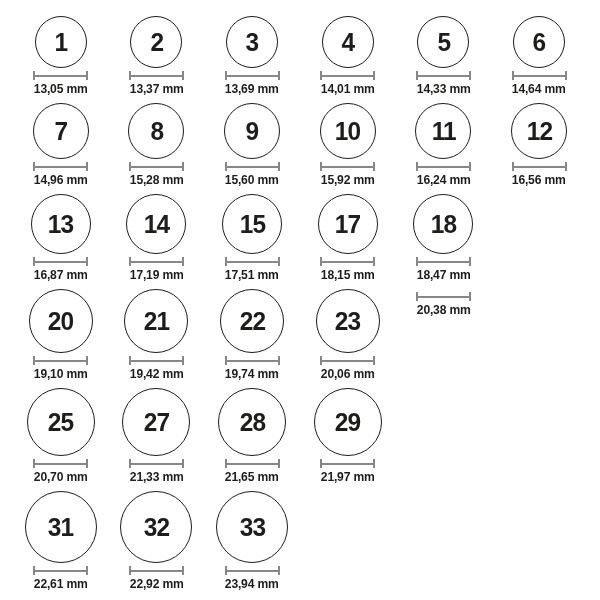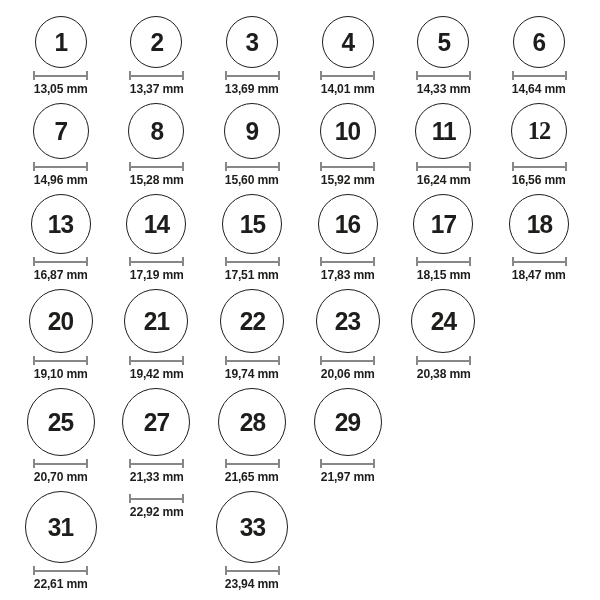--- a/index.html
+++ b/index.html
@@ -168,21 +168,21 @@
       <div class="size-cell">
     <div class="ring-circle" style="width: 56px; height: 56px;">
       <span class="ring-number">11</span>
     </div>
     <div class="dim">
       <span class="dim-line"></span>
     </div>
     <span class="diameter-label">16,24 mm</span>
   </div>
       <div class="size-cell">
-    <div class="ring-circle" style="width: 56px; height: 56px; font-family: Liberation Serif, serif;">
+    <div class="ring-circle" style="width: 56px; height: 56px;">
       <span class="ring-number">12</span>
     </div>
     <div class="dim">
       <span class="dim-line"></span>
     </div>
     <span class="diameter-label">16,56 mm</span>
   </div>
     </div>
     <div class="size-row">
       <div class="size-cell">
@@ -204,29 +204,20 @@
     <span class="diameter-label">17,19 mm</span>
   </div>
       <div class="size-cell">
     <div class="ring-circle" style="width: 60px; height: 60px;">
       <span class="ring-number">15</span>
     </div>
     <div class="dim">
       <span class="dim-line"></span>
     </div>
     <span class="diameter-label">17,51 mm</span>
-  </div>
-      <div class="size-cell">
-    <div class="ring-circle" style="width: 60px; height: 60px;">
-      <span class="ring-number">16</span>
-    </div>
-    <div class="dim">
-      <span class="dim-line"></span>
-    </div>
-    <span class="diameter-label">17,83 mm</span>
   </div>
       <div class="size-cell">
     <div class="ring-circle" style="width: 60px; height: 60px;">
       <span class="ring-number">17</span>
     </div>
     <div class="dim">
       <span class="dim-line"></span>
     </div>
     <span class="diameter-label">18,15 mm</span>
   </div>
@@ -271,23 +262,20 @@
       <div class="size-cell">
     <div class="ring-circle" style="width: 64px; height: 64px;">
       <span class="ring-number">23</span>
     </div>
     <div class="dim">
       <span class="dim-line"></span>
     </div>
     <span class="diameter-label">20,06 mm</span>
   </div>
       <div class="size-cell">
-    <div class="ring-circle" style="width: 64px; height: 64px;">
-      <span class="ring-number">24</span>
-    </div>
     <div class="dim">
       <span class="dim-line"></span>
     </div>
     <span class="diameter-label">20,38 mm</span>
   </div>
     </div>
     <div class="size-row">
       <div class="size-cell">
     <div class="ring-circle" style="width: 68px; height: 68px; text-align: center;">
       <span class="ring-number">25</span>
@@ -329,20 +317,23 @@
       <div class="size-cell">
     <div class="ring-circle" style="width: 72px; height: 72px; justify-content: center;">
       <span class="ring-number">31</span>
     </div>
     <div class="dim">
       <span class="dim-line"></span>
     </div>
     <span class="diameter-label">22,61 mm</span>
   </div>
       <div class="size-cell">
+    <div class="ring-circle" style="width: 72px; height: 72px;">
+      <span class="ring-number">32</span>
+    </div>
     <div class="dim">
       <span class="dim-line"></span>
     </div>
     <span class="diameter-label">22,92 mm</span>
   </div>
       <div class="size-cell">
     <div class="ring-circle" style="width: 72px; height: 72px;">
       <span class="ring-number">33</span>
     </div>
     <div class="dim">

